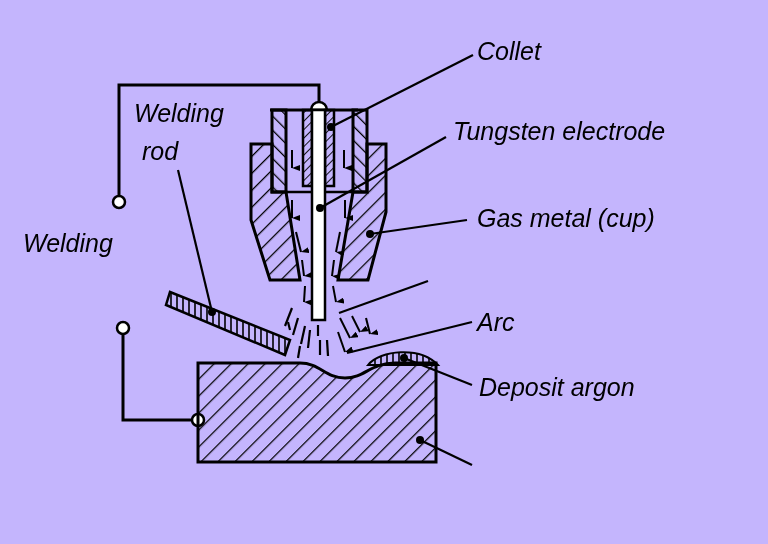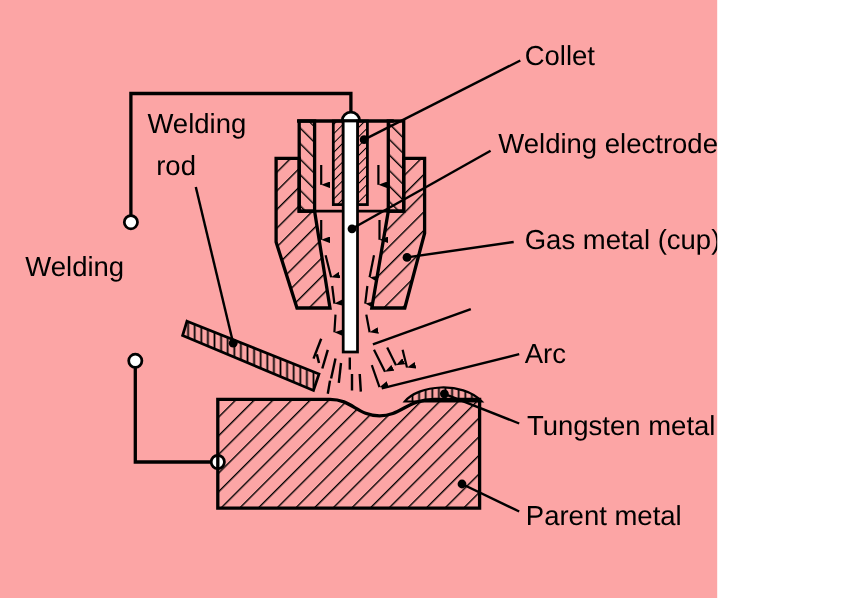--- a/index.html
+++ b/index.html
@@ -1,16 +1,16 @@
 <!DOCTYPE html>
 <html><head>
 <meta charset="utf-8">
 <style>
   html,body{margin:0;padding:0;background:#fff;}
-  #wrap{position:relative;width:652px;height:544px;overflow:hidden;background:#fca5a5;}
+  #wrap{position:relative;width:768px;height:544px;overflow:hidden;background:#c4b5fd;font-style:italic;}
   svg{position:absolute;left:0;top:0;}
   .lbl{position:absolute;font-family:"Liberation Sans",sans-serif;font-size:25px;color:#000;line-height:30px;white-space:nowrap;}
 </style>
 </head>
 <body>
 
 <div id="wrap">
 <svg width="768" height="544" viewBox="0 0 768 544">
   <defs>
     <pattern id="hatch" patternUnits="userSpaceOnUse" width="12" height="12" patternTransform="rotate(45)">
@@ -111,21 +111,20 @@
     <circle cx="331" cy="127" r="4"></circle>
     <circle cx="320" cy="208" r="4"></circle>
     <circle cx="370" cy="234" r="4"></circle>
     <circle cx="404" cy="358" r="4"></circle>
     <circle cx="420" cy="440" r="4"></circle>
     <circle cx="212" cy="312" r="4"></circle>
   </g>
 </svg>
 
 <div class="lbl" style="left:477px;top:36px;">Collet</div>
-<div class="lbl" style="left:453px;top:116px;">Welding electrode</div>
+<div class="lbl" style="left:453px;top:116px;">Tungsten electrode</div>
 <div class="lbl" style="left:477px;top:203px;">Gas metal (cup)</div>
 <div class="lbl" style="left:477px;top:307px;">Arc</div>
-<div class="lbl" style="left:479px;top:372px;">Tungsten metal</div>
-<div class="lbl" style="left:478px;top:454px;">Parent metal</div>
+<div class="lbl" style="left:479px;top:372px;">Deposit argon</div>
 <div class="lbl" style="left:134px;top:98px;">Welding</div>
 <div class="lbl" style="left:142px;top:136px;">rod</div>
 <div class="lbl" style="left:23px;top:228px;">Welding</div>
 </div>
 
 </body></html>

